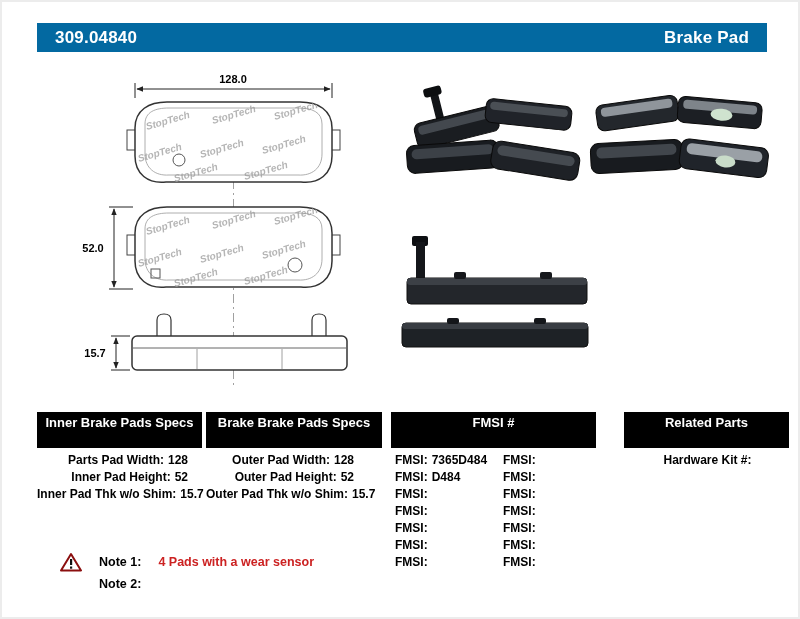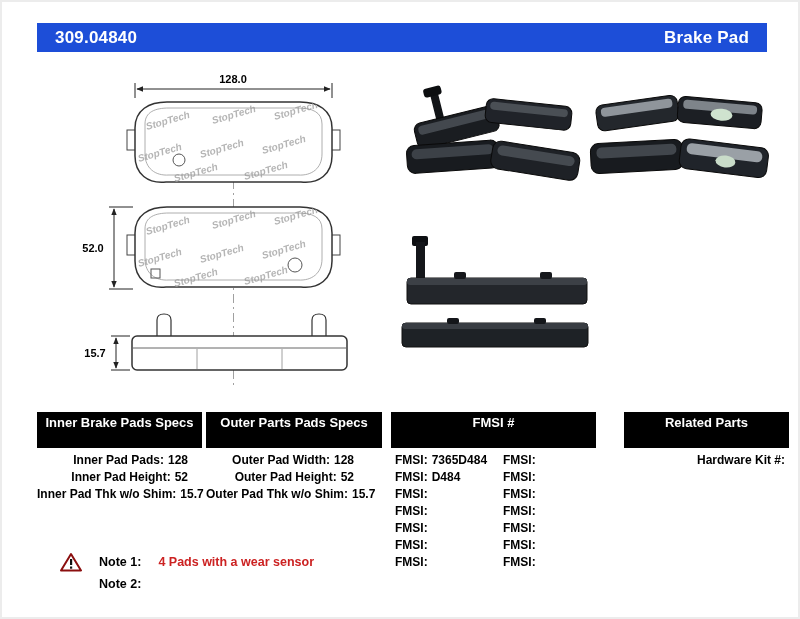--- a/index.html
+++ b/index.html
@@ -1,36 +1,36 @@
 <!DOCTYPE html>
 <html><head>
 <meta charset="utf-8">
 <style>
   *{margin:0;padding:0;box-sizing:border-box}
   html,body{width:800px;height:619px}
   body{background:#fff;font-family:"Liberation Sans",sans-serif;position:relative;overflow:hidden}
   .page{position:absolute;inset:0;border:2px solid #ececec;background:#fff}
-  .topbar{position:absolute;left:35px;top:21px;width:730px;height:29px;background:#1d4ed8;color:#fff;
+  .topbar{position:absolute;left:35px;top:21px;width:730px;height:29px;background:#0369a1;color:#fff;
           display:flex;justify-content:space-between;align-items:center;padding:0 18px;
           font-size:17px;font-weight:bold;letter-spacing:.2px}
   .drawing{position:absolute;left:55px;top:66px}
   .photos{position:absolute;left:390px;top:78px}
   .tables{position:absolute;left:35px;top:410px;width:730px;height:140px;color:#000}
   .tcol{position:absolute;top:0}
   .tcol.c1{left:0;width:165px}
   .tcol.c2{left:169px;width:176px}
   .tcol.c3{left:354px;width:205px}
   .tcol.c4{left:587px;width:165px}
   .thead{height:36px;background:#000;color:#fff;font-weight:bold;font-size:13px;
          text-align:center;line-height:22px}
   .tbody{padding-top:4px}
   .trow{font-size:12px;font-weight:bold;line-height:17px;white-space:nowrap}
   .c1 .trow{text-align:right;padding-right:14px}
   .c2 .trow{text-align:right;padding-right:28px}
-  .c4 .trow{text-align:right;padding-left:6px}
+  .c4 .trow{text-align:center;padding-left:6px}
   .fmsi-row{display:flex;font-size:12px;font-weight:bold;line-height:17px}
   .fmsi-cell{width:108px;padding-left:4px;white-space:nowrap}
   .fmsi-cell.second{width:auto;flex:1}
   .val{margin-left:4px}
   .notes{position:absolute;left:58px;top:549px;font-size:12.5px;font-weight:bold;color:#000}
   .note-line{display:flex;align-items:center;gap:17px;height:22px}
   .warn-spacer{display:inline-block;width:22px}
   .note-red{color:#cc2222}
 </style>
 </head>
@@ -178,28 +178,28 @@
       <rect x="55" y="238" width="12" height="6" rx="2" fill="#14161a"></rect>
       <rect x="142" y="238" width="12" height="6" rx="2" fill="#14161a"></rect>
     </g>
   </svg>
 
   <div class="tables">
 
     <div class="tcol c1">
       <div class="thead">Inner Brake Pads Specs</div>
       <div class="tbody">
-        <div class="trow"><span>Inner Pad Pads:</span><span class="val">128</span></div>
+        <div class="trow"><span>Parts Pad Width:</span><span class="val">128</span></div>
         <div class="trow"><span>Inner Pad Height:</span><span class="val">52</span></div>
         <div class="trow"><span>Inner Pad Thk w/o Shim:</span><span class="val">15.7</span></div>
       </div>
     </div>
 
     <div class="tcol c2">
-      <div class="thead">Outer Parts Pads Specs</div>
+      <div class="thead">Brake Brake Pads Specs</div>
       <div class="tbody">
         <div class="trow"><span>Outer Pad Width:</span><span class="val">128</span></div>
         <div class="trow"><span>Outer Pad Height:</span><span class="val">52</span></div>
         <div class="trow"><span>Outer Pad Thk w/o Shim:</span><span class="val">15.7</span></div>
       </div>
     </div>
 
     <div class="tcol c3">
       <div class="thead">FMSI #</div>
       <div class="tbody">

